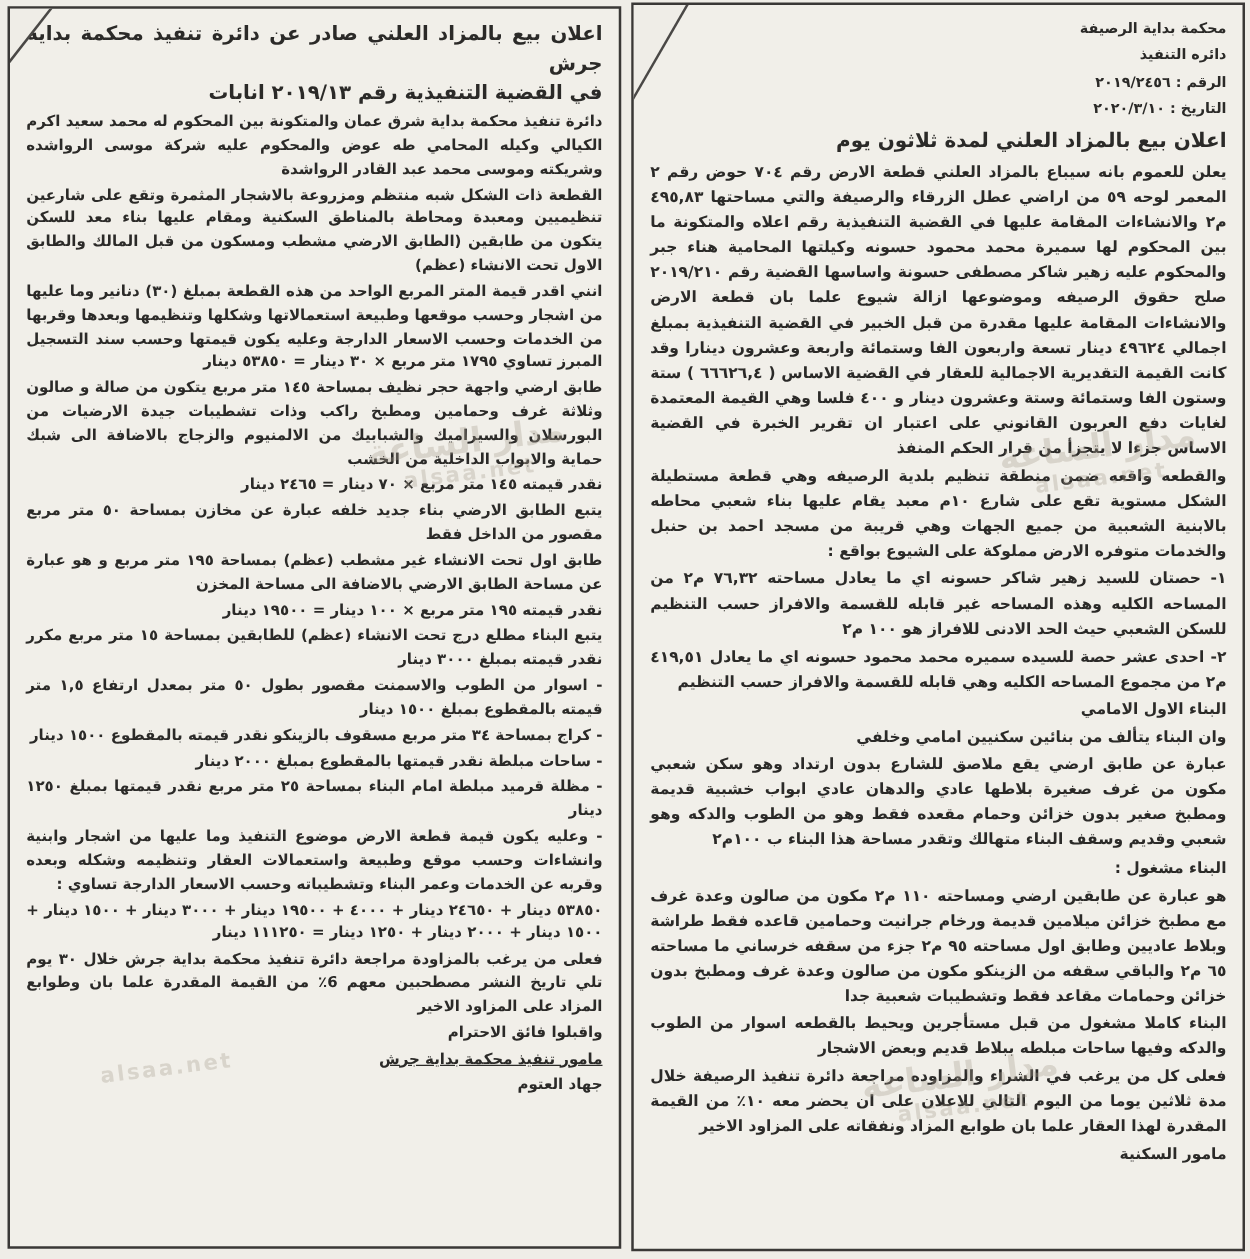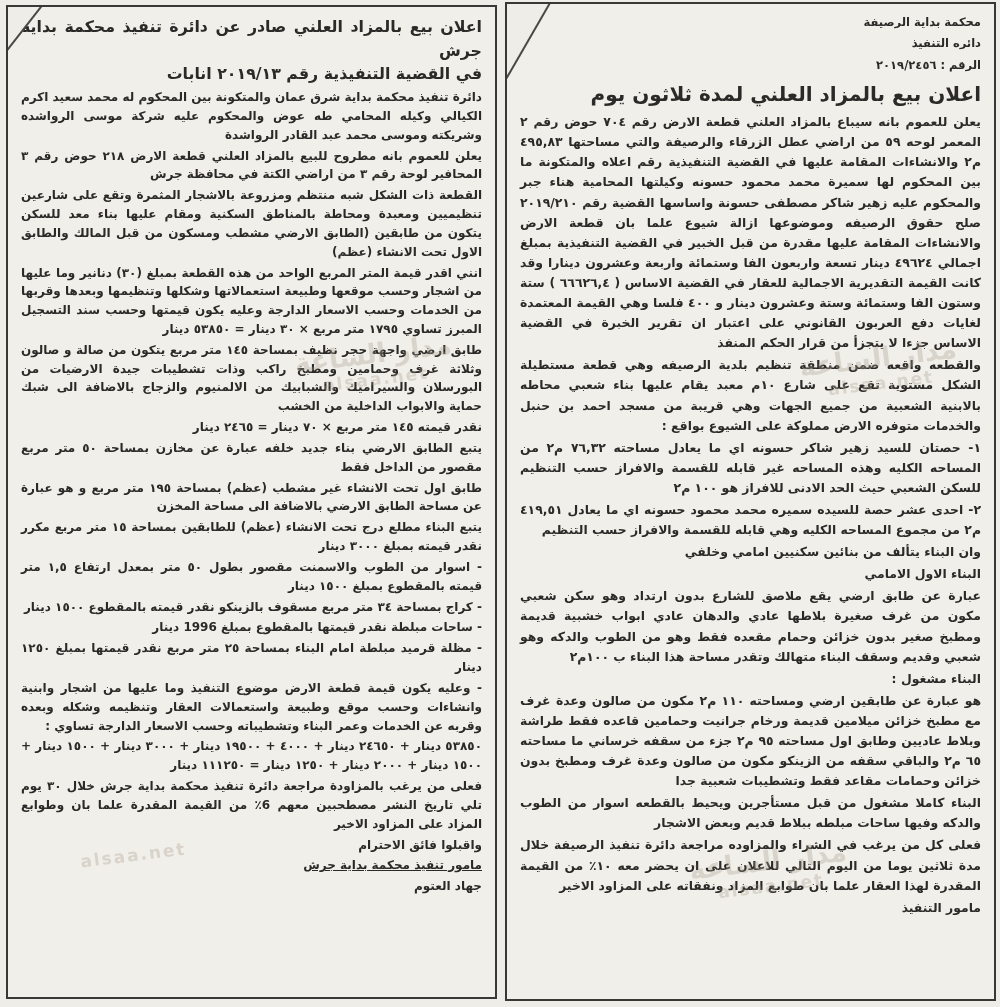--- a/index.html
+++ b/index.html
@@ -22,21 +22,21 @@
   
   .corner-mask{position:absolute;top:-2px;left:-2px;background:#efede7;z-index:3;}
   .corner-line{position:absolute;background:#4a4846;height:2px;z-index:4;}
   .mask-left{width:36px;height:46px;clip-path:polygon(0 0,100% 0,0 100%);}
   .line-left{width:59px;transform:rotate(-52deg);top:20px;left:-13px;}
   .mask-right{width:44px;height:78px;clip-path:polygon(0 0,100% 0,0 100%);}
   .line-right{width:90px;transform:rotate(-60deg);top:36px;left:-24px;}
   .content{position:relative;z-index:2;}
   
   .rc-header{font-size:11.5px;line-height:1.85;margin-bottom:2px;}
-  .rc-title{text-align:center;font-size:20px;margin:5px 0 8px 0;}
+  .rc-title{text-align:center;font-size:16px;margin:5px 0 8px 0;}
   .rc-sign{text-align:left;margin-top:6px;}
   
   .lc-title{text-align:center;font-size:15.8px;line-height:1.5;margin:0 0 7px 0;}
   .lc-sum{text-align:center;}
   .lc-closing{text-align:center;margin-top:4px;}
   .lc-sign-title{text-align:left;padding-left:84px;margin-top:2px;text-decoration:underline;}
   .lc-sign-name{text-align:left;padding-left:14px;}
   
   .wm{
     position:absolute;z-index:5;pointer-events:none;
@@ -54,55 +54,56 @@
 <body>
 
 <section class="box box-right">
   <span class="corner-mask mask-right"></span>
   <span class="corner-line line-right"></span>
   <div class="content">
     <div class="rc-header">
       <div>محكمة بداية الرصيفة</div>
       <div>دائره التنفيذ</div>
       <div>الرقم : ٢٠١٩/٢٤٥٦</div>
+      <div>التاريخ : ٢٠٢٠/٣/١٠</div>
     </div>
     <p class="rc-title">اعلان بيع بالمزاد العلني لمدة ثلاثون يوم</p>
     <p>يعلن للعموم بانه سيباع بالمزاد العلني قطعة الارض رقم ٧٠٤ حوض رقم ٢ المعمر لوحه ٥٩ من اراضي عطل الزرقاء والرصيفة والتي مساحتها ٤٩٥,٨٣ م٢ والانشاءات المقامة عليها في القضية التنفيذية رقم اعلاه والمتكونة ما بين المحكوم لها سميرة محمد محمود حسونه وكيلتها المحامية هناء جبر والمحكوم عليه زهير شاكر مصطفى حسونة واساسها القضية رقم ٢٠١٩/٢١٠ صلح حقوق الرصيفه وموضوعها ازالة شيوع علما بان قطعة الارض والانشاءات المقامة عليها مقدرة من قبل الخبير في القضية التنفيذية بمبلغ اجمالي ٤٩٦٢٤ دينار تسعة واربعون الفا وستمائة واربعة وعشرون دينارا وقد كانت القيمة التقديرية الاجمالية للعقار في القضية الاساس ( ٦٦٦٢٦,٤ ) ستة وستون الفا وستمائة وستة وعشرون دينار و ٤٠٠ فلسا وهي القيمة المعتمدة لغايات دفع العربون القانوني على اعتبار ان تقرير الخبرة في القضية الاساس جزءا لا يتجزأ من قرار الحكم المنفذ</p>
     <p>والقطعه واقعه ضمن منطقة تنظيم بلدية الرصيفه وهي قطعة مستطيلة الشكل مستوية تقع على شارع ١٠م معبد يقام عليها بناء شعبي محاطه بالابنية الشعبية من جميع الجهات وهي قريبة من مسجد احمد بن حنبل والخدمات متوفره الارض مملوكة على الشيوع بواقع :</p>
     <p>١- حصتان للسيد زهير شاكر حسونه اي ما يعادل مساحته ٧٦,٣٢ م٢ من المساحه الكليه وهذه المساحه غير قابله للقسمة والافراز حسب التنظيم للسكن الشعبي حيث الحد الادنى للافراز هو ١٠٠ م٢</p>
     <p>٢- احدى عشر حصة للسيده سميره محمد محمود حسونه اي ما يعادل ٤١٩,٥١ م٢ من مجموع المساحه الكليه وهي قابله للقسمة والافراز حسب التنظيم</p>
+    <p>البناء الاول الامامي</p>
     <p>وان البناء يتألف من بنائين سكنيين امامي وخلفي</p>
-    <p>البناء الاول الامامي</p>
     <p>عبارة عن طابق ارضي يقع ملاصق للشارع بدون ارتداد وهو سكن شعبي مكون من غرف صغيرة بلاطها عادي والدهان عادي ابواب خشبية قديمة ومطبخ صغير بدون خزائن وحمام مقعده فقط وهو من الطوب والدكه وهو شعبي وقديم وسقف البناء متهالك وتقدر مساحة هذا البناء ب ١٠٠م٢</p>
     <p>البناء مشغول :</p>
     <p>هو عبارة عن طابقين ارضي ومساحته ١١٠ م٢ مكون من صالون وعدة غرف مع مطبخ خزائن ميلامين قديمة ورخام جرانيت وحمامين قاعده فقط طراشة وبلاط عاديين وطابق اول مساحته ٩٥ م٢ جزء من سقفه خرساني ما مساحته ٦٥ م٢ والباقي سقفه من الزينكو مكون من صالون وعدة غرف ومطبخ بدون خزائن وحمامات مقاعد فقط وتشطيبات شعبية جدا</p>
     <p>البناء كاملا مشغول من قبل مستأجرين ويحيط بالقطعه اسوار من الطوب والدكه وفيها ساحات مبلطه ببلاط قديم وبعض الاشجار</p>
     <p>فعلى كل من يرغب في الشراء والمزاوده مراجعة دائرة تنفيذ الرصيفة خلال مدة ثلاثين يوما من اليوم التالي للاعلان على ان يحضر معه ١٠٪ من القيمة المقدرة لهذا العقار علما بان طوابع المزاد ونفقاته على المزاود الاخير</p>
-    <p class="rc-sign">مامور التنفيذ</p>
+    <p class="rc-sign">مامور السكنية</p>
   </div>
 </section>
 
 <section class="box box-left">
   <span class="corner-mask mask-left"></span>
   <span class="corner-line line-left"></span>
   <div class="content">
     <p class="lc-title"><span>اعلان بيع بالمزاد العلني صادر عن دائرة تنفيذ محكمة بداية جرش</span><br>
     <span>في القضية التنفيذية رقم ٢٠١٩/١٣ انابات</span></p>
     <p>دائرة تنفيذ محكمة بداية شرق عمان والمتكونة بين المحكوم له محمد سعيد اكرم الكيالي وكيله المحامي طه عوض والمحكوم عليه شركة موسى الرواشده وشريكته وموسى محمد عبد القادر الرواشدة</p>
-    <p>يعلن للعموم بانه مطروح للبيع بالمزاد العلني قطعة الارض ٢١٨ حوض رقم ٣ المحافير لوحة رقم ٣ من اراضي الكتة في محافظة جرش</p>
     <p>القطعة ذات الشكل شبه منتظم ومزروعة بالاشجار المثمرة وتقع على شارعين تنظيميين ومعبدة ومحاطة بالمناطق السكنية ومقام عليها بناء معد للسكن يتكون من طابقين (الطابق الارضي مشطب ومسكون من قبل المالك والطابق الاول تحت الانشاء (عظم)</p>
     <p>انني اقدر قيمة المتر المربع الواحد من هذه القطعة بمبلغ (٣٠) دنانير وما عليها من اشجار وحسب موقعها وطبيعة استعمالاتها وشكلها وتنظيمها وبعدها وقربها من الخدمات وحسب الاسعار الدارجة وعليه يكون قيمتها وحسب سند التسجيل المبرز تساوي ١٧٩٥ متر مربع × ٣٠ دينار = ٥٣٨٥٠ دينار</p>
     <p>طابق ارضي واجهة حجر نظيف بمساحة ١٤٥ متر مربع يتكون من صالة و صالون وثلاثة غرف وحمامين ومطبخ راكب وذات تشطيبات جيدة الارضيات من البورسلان والسيراميك والشبابيك من الالمنيوم والزجاج بالاضافة الى شبك حماية والابواب الداخلية من الخشب</p>
     <p>نقدر قيمته ١٤٥ متر مربع × ٧٠ دينار = ٢٤٦٥ دينار</p>
     <p>يتبع الطابق الارضي بناء جديد خلفه عبارة عن مخازن بمساحة ٥٠ متر مربع مقصور من الداخل فقط</p>
     <p>طابق اول تحت الانشاء غير مشطب (عظم) بمساحة ١٩٥ متر مربع و هو عبارة عن مساحة الطابق الارضي بالاضافة الى مساحة المخزن</p>
+    <p>نقدر قيمته ١٩٥ متر مربع × ١٠٠ دينار = ١٩٥٠٠ دينار</p>
     <p>يتبع البناء مطلع درج تحت الانشاء (عظم) للطابقين بمساحة ١٥ متر مربع مكرر نقدر قيمته بمبلغ ٣٠٠٠ دينار</p>
     <p>- اسوار من الطوب والاسمنت مقصور بطول ٥٠ متر بمعدل ارتفاع ١,٥ متر قيمته بالمقطوع بمبلغ ١٥٠٠ دينار</p>
     <p>- كراج بمساحة ٣٤ متر مربع مسقوف بالزينكو نقدر قيمته بالمقطوع ١٥٠٠ دينار</p>
-    <p>- ساحات مبلطة نقدر قيمتها بالمقطوع بمبلغ 1996 دينار</p>
+    <p>- ساحات مبلطة نقدر قيمتها بالمقطوع بمبلغ ٢٠٠٠ دينار</p>
     <p>- مظلة قرميد مبلطة امام البناء بمساحة ٢٥ متر مربع نقدر قيمتها بمبلغ ١٢٥٠ دينار</p>
     <p>- وعليه يكون قيمة قطعة الارض موضوع التنفيذ وما عليها من اشجار وابنية وانشاءات وحسب موقع وطبيعة واستعمالات العقار وتنظيمه وشكله وبعده وقربه عن الخدمات وعمر البناء وتشطيباته وحسب الاسعار الدارجة تساوي :</p>
     <p class="lc-sum">٥٣٨٥٠ دينار + ٢٤٦٥٠ دينار + ٤٠٠٠ + ١٩٥٠٠ دينار + ٣٠٠٠ دينار + ١٥٠٠ دينار + ١٥٠٠ دينار + ٢٠٠٠ دينار + ١٢٥٠ دينار = ١١١٢٥٠ دينار</p>
     <p>فعلى من يرغب بالمزاودة مراجعة دائرة تنفيذ محكمة بداية جرش خلال ٣٠ يوم تلي تاريخ النشر مصطحبين معهم 6٪ من القيمة المقدرة علما بان وطوابع المزاد على المزاود الاخير</p>
     <p class="lc-closing">واقبلوا فائق الاحترام</p>
     <p class="lc-sign-title">مامور تنفيذ محكمة بداية جرش</p>
     <p class="lc-sign-name">جهاد العتوم</p>
   </div>
 </section>
 

